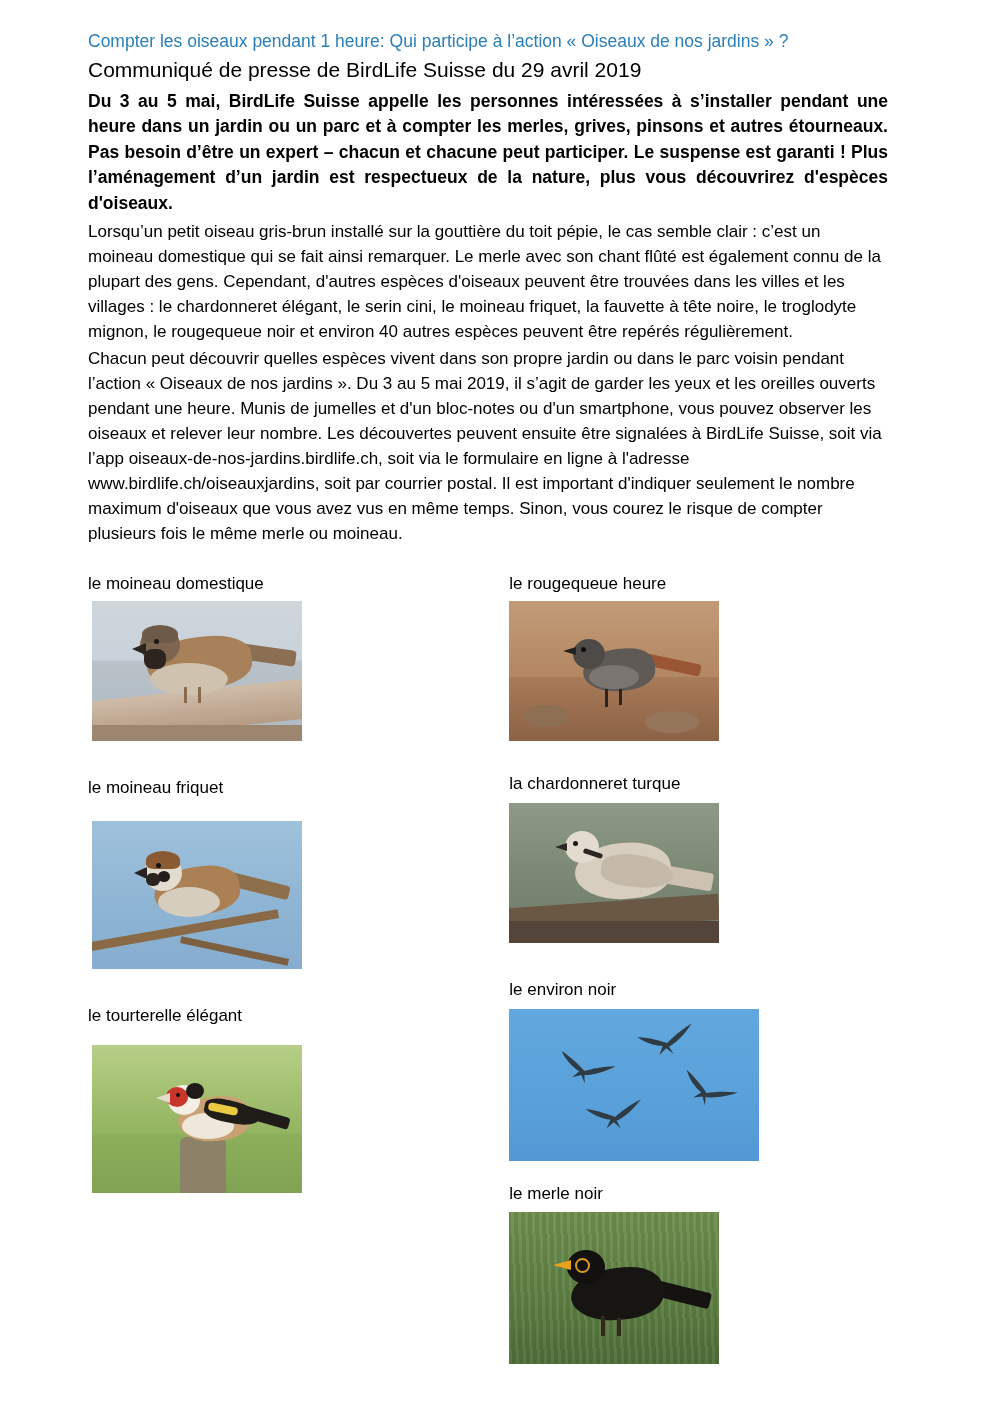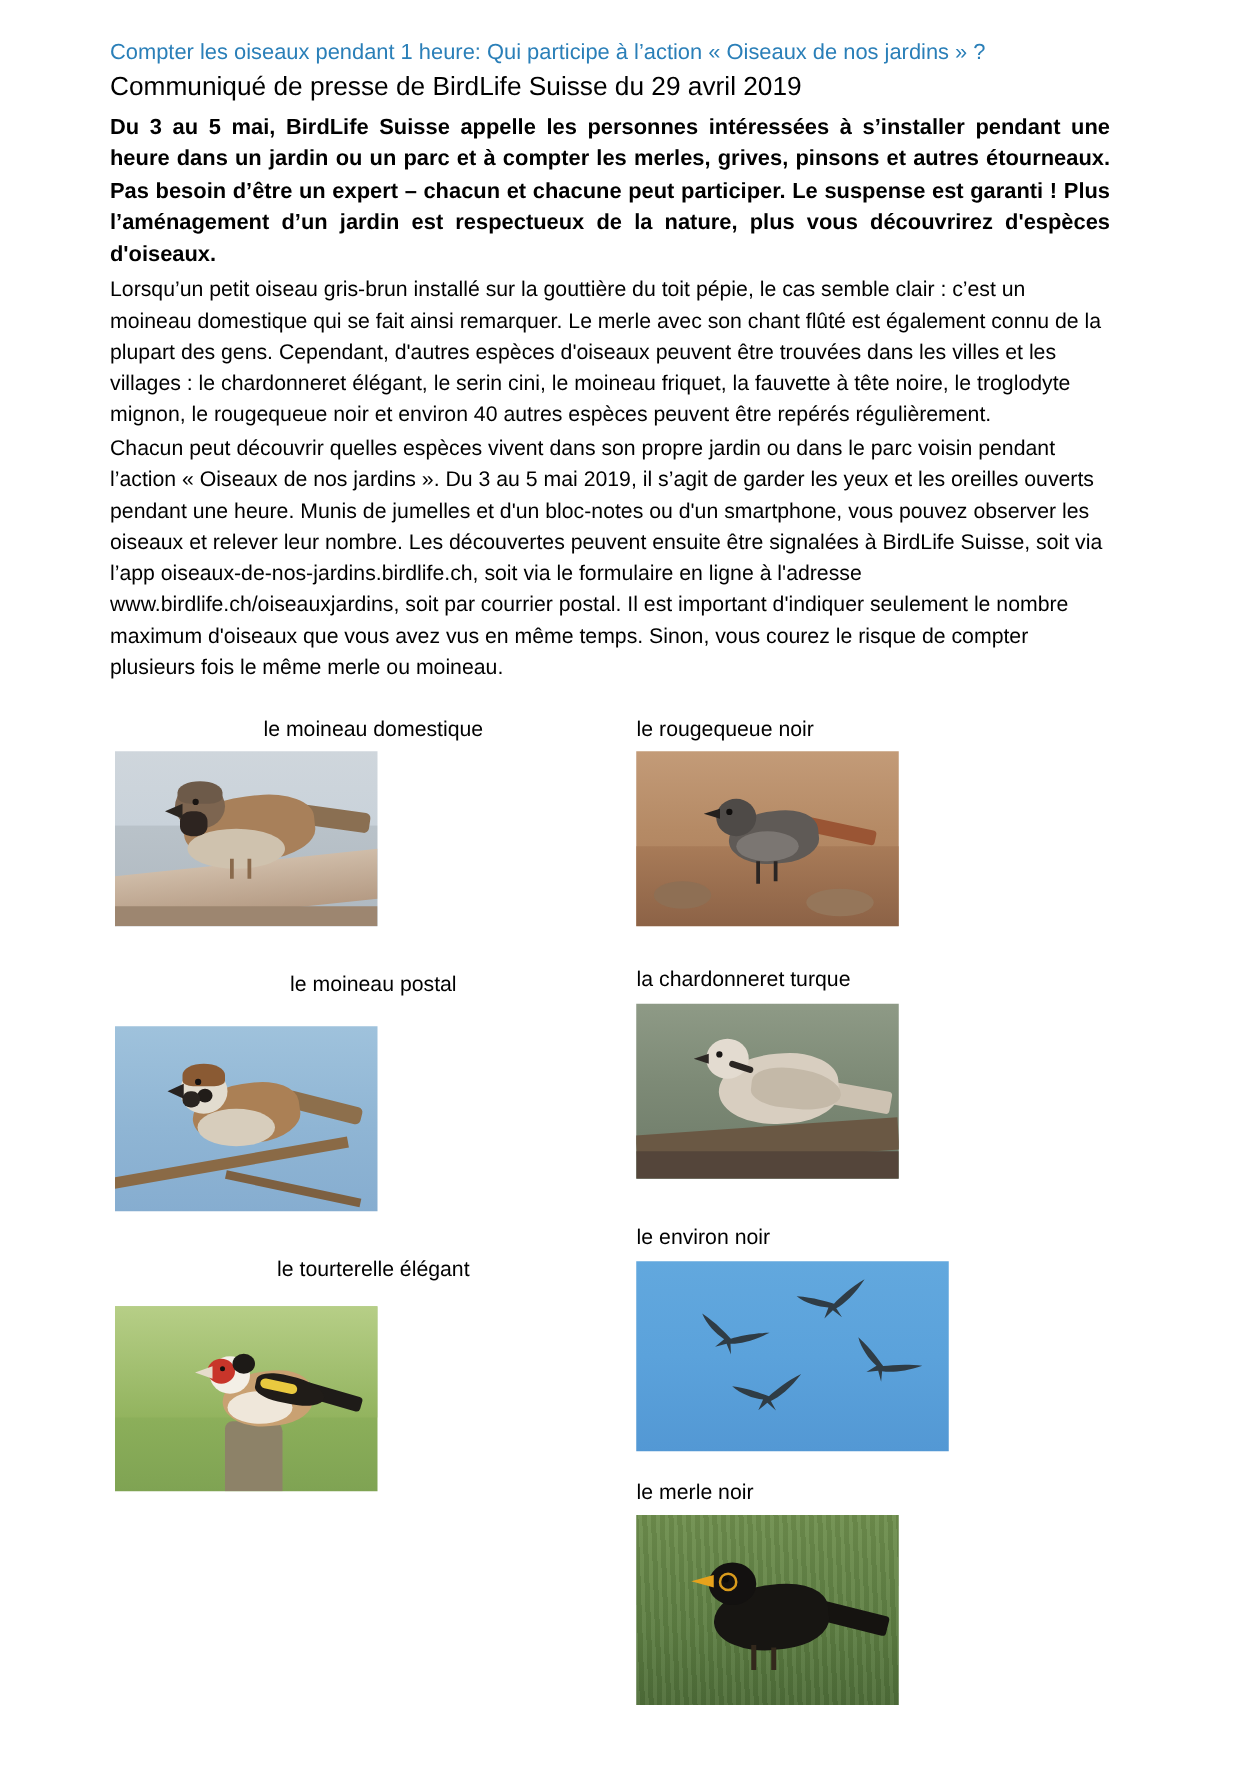--- a/index.html
+++ b/index.html
@@ -47,21 +47,21 @@
   }
   .gallery {
     margin-top: 26px;
     position: relative;
     display: flex;
     gap: 0;
   }
   .col {
     position: relative;
   }
-  .col-left { width: 445px; text-align: center; }
+  .col-left { width: 445px; }
   .col-right { width: 400px; }
   .fig {
     margin-bottom: 0;
   }
   .fig-caption {
     font-size: 17px;
     line-height: 1.3;
     margin: 0 0 6px 0;
   }
   .photo {
@@ -440,21 +440,21 @@
           <div class="cap"></div>
           <div class="bib"></div>
           <div class="beak"></div>
           <div class="eye"></div>
           <div class="leg" style="left:92px; top:86px;"></div>
           <div class="leg" style="left:106px; top:86px;"></div>
         </div>
       </div>
 
       <div class="fig" style="margin-top:36px;">
-        <p class="fig-caption">le moineau postal</p>
+        <p class="fig-caption">le moineau friquet</p>
         <div class="photo ph-moineau-fri" style="margin-top:22px;">
           <div class="branch"></div>
           <div class="branch2"></div>
           <div class="tail"></div>
           <div class="body"></div>
           <div class="belly"></div>
           <div class="head"></div>
           <div class="cap"></div>
           <div class="cheek"></div>
           <div class="bib"></div>
@@ -480,21 +480,21 @@
           <div class="eye"></div>
         </div>
       </div>
 
 
     </div>
 
     <div class="col col-right">
 
       <div class="fig">
-        <p class="fig-caption">le rougequeue noir</p>
+        <p class="fig-caption">le rougequeue heure</p>
         <div class="photo ph-rougequeue">
           <div class="ground"></div>
           <div class="stone1"></div>
           <div class="stone2"></div>
           <div class="tail"></div>
           <div class="body"></div>
           <div class="belly"></div>
           <div class="head"></div>
           <div class="beak"></div>
           <div class="eye"></div>

